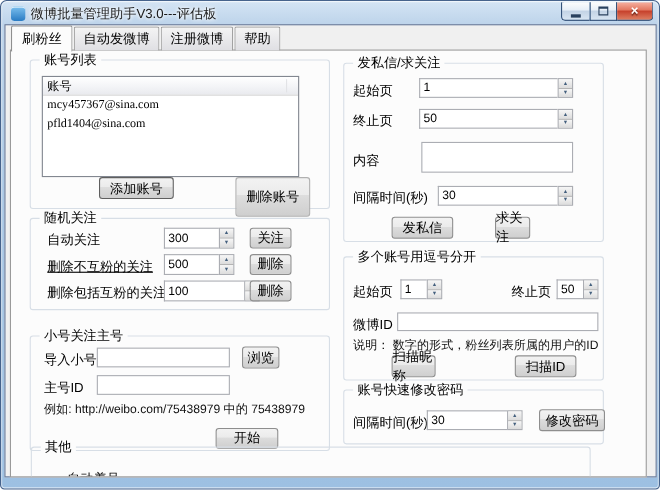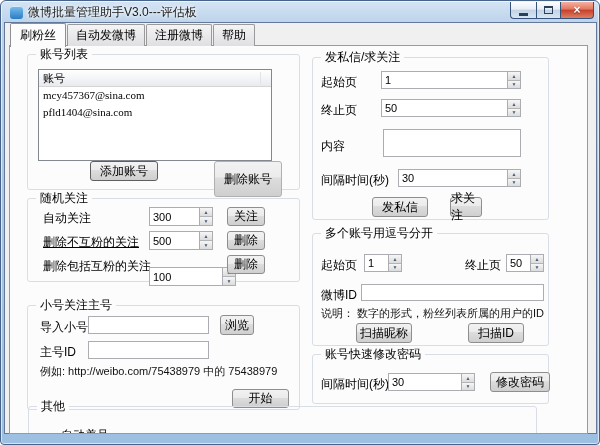--- a/index.html
+++ b/index.html
@@ -119,39 +119,39 @@
       <div class="spin" style="left:121px; top:32px; width:64px; height:19px;">
         <input value="500" style="">
         <div class="arrows">
             <div>▲</div>
             <div>▼</div>
           </div>
       </div>
       <div class="btn" style="left:199px; top:32px; width:38px; height:19px;">删除</div>
 
       <span class="lbl" style="left:15px; top:59px;">删除包括互粉的关注</span>
-      <div class="spin" style="left:121px; top:56px; width:87px; height:19px;margin-top:12px;">
+      <div class="spin" style="left:121px; top:56px; width:87px; height:19px;">
         <input value="100" style="">
         <div class="arrows">
             <div>▲</div>
             <div>▼</div>
           </div>
       </div>
       <div class="btn" style="left:199px; top:56px; width:38px; height:19px;">删除</div>
     </div>
 
     <div class="group" style="left:17px; top:259px; width:273px; height:105px;">
       <span class="group-label">小号关注主号</span>
       <span class="lbl" style="left:12px; top:13px;">导入小号</span>
       <input class="tbox" style="left: 60px; top: 10px; width: 121px; height: 18px;" value="">
       <div class="btn" style="left:192px; top:9px; width:34px; height:20px;">浏览</div>
       <span class="lbl" style="left:12px; top:38px;">主号ID</span>
       <input class="tbox" style="left: 60px; top: 35px; width: 121px; height: 18px;" value="">
       <span class="lbl small" style="left:12px; top:58px;">例如: http://weibo.com/75438979 中的 75438979</span>
-      <div class="btn" style="left:168px; top:83px; width:57px; height:19px;margin-left:36px;">开始</div>
+      <div class="btn" style="left:168px; top:83px; width:57px; height:19px;">开始</div>
     </div>
 
     <div class="group" style="left:18px; top:360px; width:509px; height:65px;">
       <span class="group-label">其他</span>
       <span class="lbl" style="left:32px; top:20px;">自动养号</span>
     </div>
 
     <div class="group" style="left:302px; top:11px; width:237px; height:163px;">
       <span class="group-label">发私信/求关注</span>
       <span class="lbl" style="left:8px; top:16px;">起始页</span>
@@ -173,21 +173,21 @@
       <span class="lbl" style="left:8px; top:80px;">内容</span>
       <textarea class="tbox" style="left: 70px; top: 71px; width: 138px; height: 28px;"></textarea>
       <span class="lbl" style="left:8px; top:114px;">间隔时间(秒)</span>
       <div class="spin" style="left:85px; top:111px; width:123px; height:18px;">
         <input value="30" style="">
         <div class="arrows">
             <div>▲</div>
             <div>▼</div>
           </div>
       </div>
-      <div class="btn" style="left:59px; top:139px; width:56px; height:20px;">发私信</div>
+      <div class="btn" style="left:43px; top:139px; width:56px; height:20px;">发私信</div>
       <div class="btn" style="left:137px; top:139px; width:32px; height:20px;">求关注</div>
     </div>
 
     <div class="group" style="left:302px; top:187px; width:237px; height:113px;">
       <span class="group-label">多个账号用逗号分开</span>
       <span class="lbl" style="left:8px; top:23px;">起始页</span>
       <div class="spin" style="left:51px; top:20px; width:38px; height:18px;">
         <input value="1" style="">
         <div class="arrows">
             <div>▲</div>
@@ -198,21 +198,21 @@
       <div class="spin" style="left:193px; top:20px; width:38px; height:18px;">
         <input value="50" style="">
         <div class="arrows">
             <div>▲</div>
             <div>▼</div>
           </div>
       </div>
       <span class="lbl" style="left:8px; top:53px;">微博ID</span>
       <input class="tbox" style="left: 48px; top: 50px; width: 183px; height: 17px;" value="">
       <span class="lbl small" style="left:8px; top:72px;">说明： 数字的形式，粉丝列表所属的用户的ID</span>
-      <div class="btn" style="left:43px; top:89px; width:56px; height:20px;">扫描昵称</div>
+      <div class="btn" style="left:43px; top:89px; width:40px; height:20px;">扫描昵称</div>
       <div class="btn" style="left:155px; top:89px; width:56px; height:20px;">扫描ID</div>
     </div>
 
     <div class="group" style="left:302px; top:308px; width:237px; height:50px;">
       <span class="group-label">账号快速修改密码</span>
       <span class="lbl" style="left:8px; top:21px;">间隔时间(秒)</span>
       <div class="spin" style="left:75px; top:18px; width:87px; height:18px;">
         <input value="30" style="">
         <div class="arrows">
             <div>▲</div>

